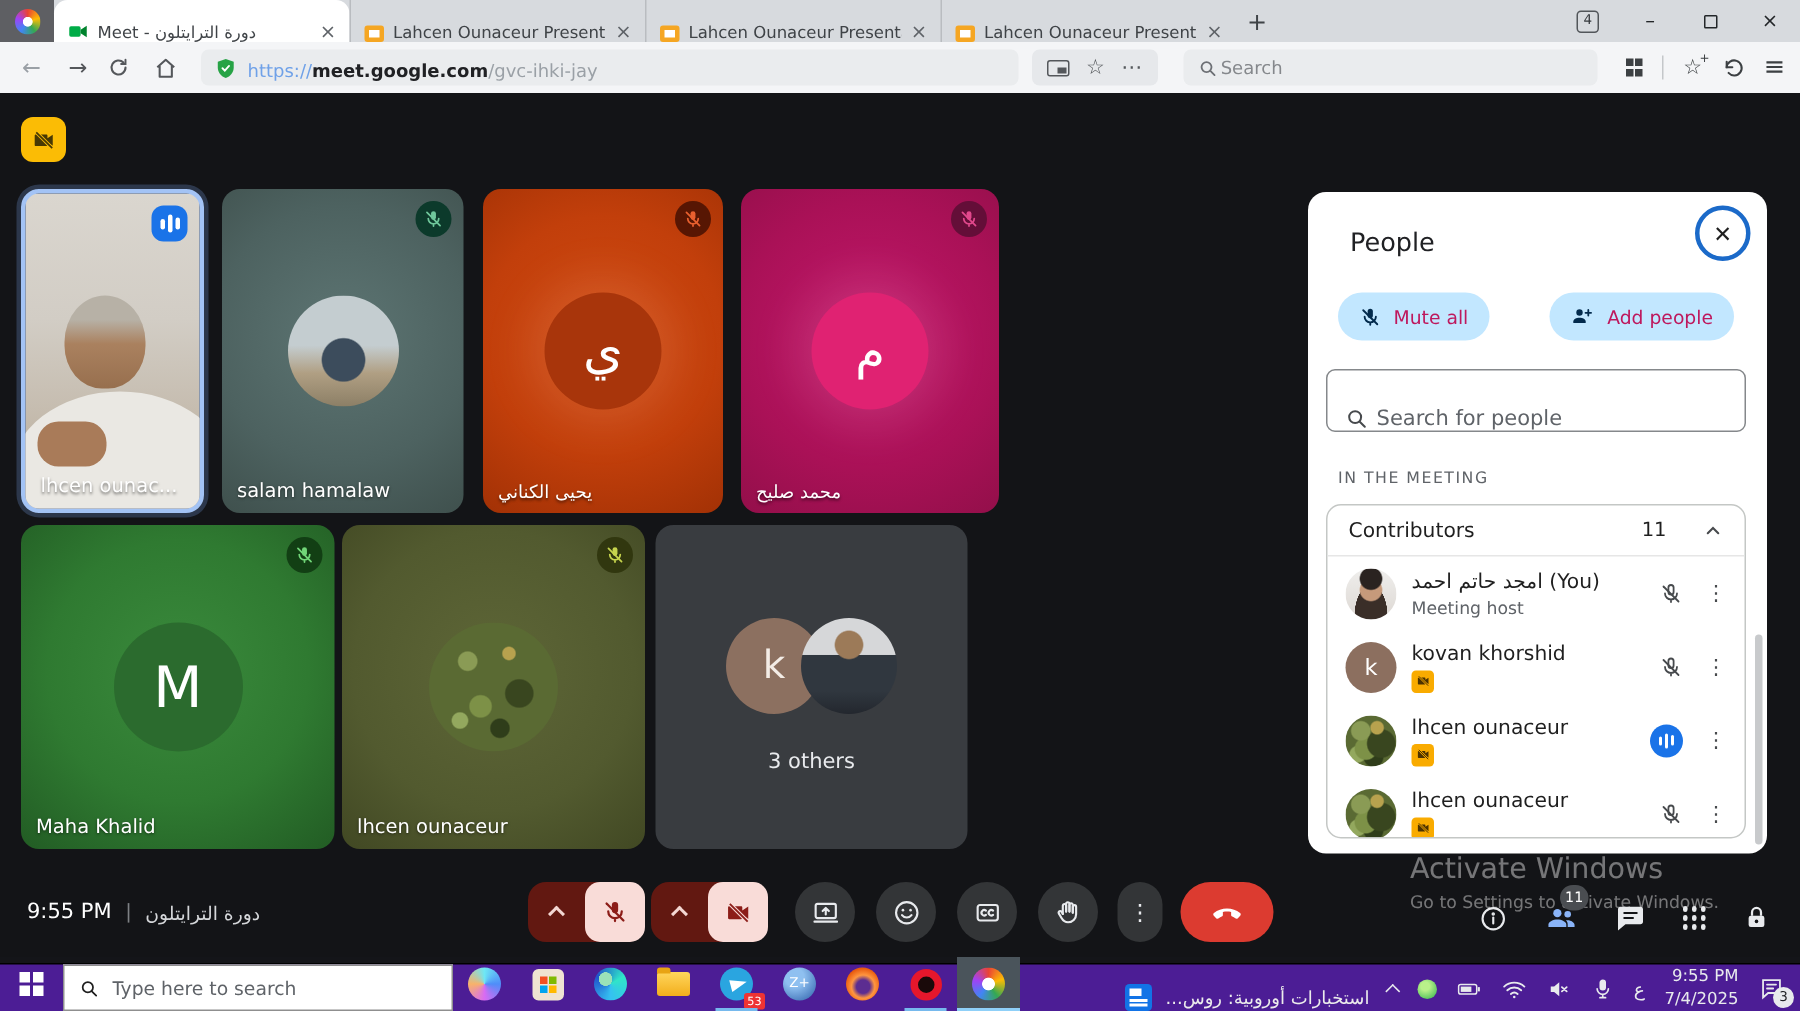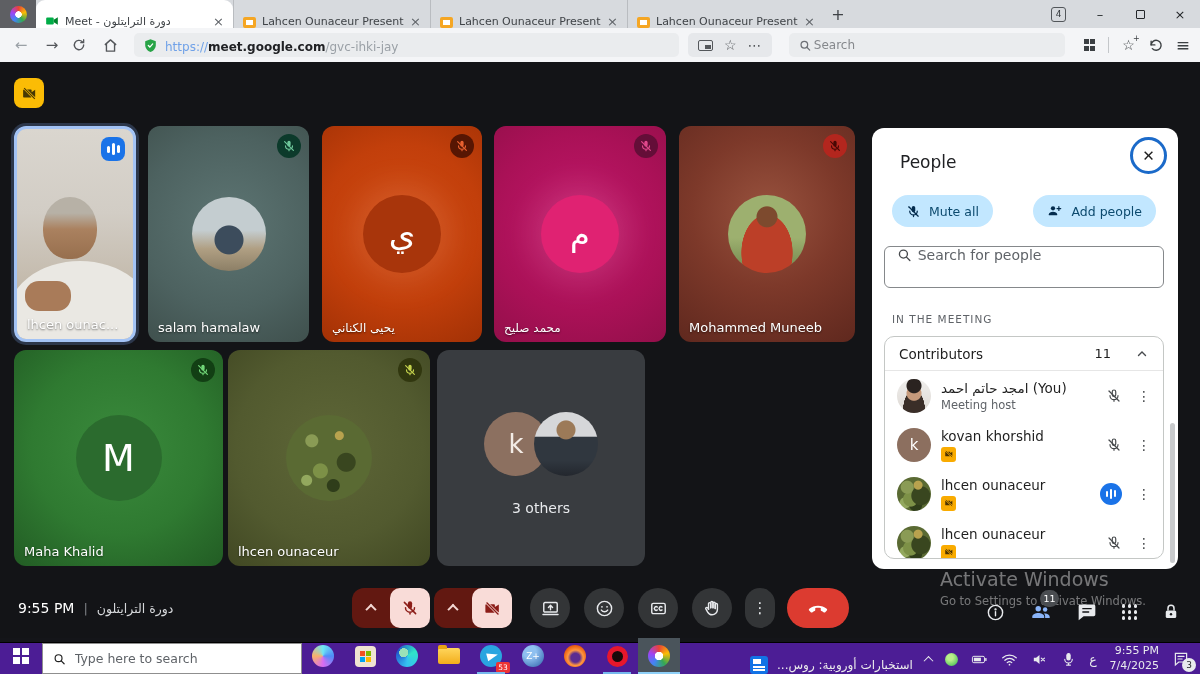--- a/index.html
+++ b/index.html
@@ -90,22 +90,22 @@
   .mb-t5{background:#b3261e;color:#470804}
   .mb-t6{background:#123f14;color:#71d678}
   .mb-t7{background:#31370f;color:#c6d44d}
   .mb-t9{background:#6e180d;color:#f06048}
 
   
   .panel{position:absolute;left:872px;top:66px;width:306px;height:441px;background:#fff;border-radius:12px;color:#202124}
   .p-title{position:absolute;left:28px;top:24px;font-size:17px}
   .p-close{position:absolute;top:9px;right:11px;width:37px;height:37px;border-radius:50%;border:3px solid #1b6ac9;display:flex;align-items:center;justify-content:center;font-size:15px;color:#1f1f1f;background:#fff}
   .p-actions{position:absolute;left:20px;top:67px;right:22px;display:flex;justify-content:space-between}
-  .pill{height:32px;border-radius:16px;background:#c2e7ff;color:#0c4a6e;display:flex;align-items:center;gap:8px;padding:0 14px;font-size:12.5px}
-  .p-search{position:absolute;left:12px;right:14px;top:118px;height:42px;border:1px solid #85888b;border-radius:6px;display:flex;align-items:flex-start;gap:6px;padding:0 12px;color:#474a4d}
+  .pill{height:32px;border-radius:16px;background:#c2e7ff;color:#be185d;display:flex;align-items:center;gap:8px;padding:0 14px;font-size:12.5px}
+  .p-search{position:absolute;left:12px;right:14px;top:118px;height:42px;border:1px solid #85888b;border-radius:6px;display:flex;align-items:flex-end;gap:6px;padding:0 12px;color:#474a4d}
   .p-search input{font-size:14px;color:#202124}
   .p-search input::placeholder{color:#5f6368}
   .p-label{position:absolute;left:20px;top:185px;font-size:10.5px;letter-spacing:1px;color:#5f6368}
   .p-card{position:absolute;left:12px;right:14px;top:208px;bottom:10px;border:1px solid #c4c7c5;border-radius:10px;overflow:hidden}
   .p-card-h{height:34px;display:flex;align-items:center;padding:0 14px;gap:8px;border-bottom:1px solid #e6e6e6}
   .p-card-h .gname{flex:1;font-size:13.5px;color:#1f1f1f}
   .p-card-h .gcount{font-size:13px;color:#1f1f1f;margin-right:16px}
   .prow{height:49px;display:flex;align-items:center;padding:0 12px;gap:10px}
   .pavatar{width:34px;height:34px;border-radius:50%;flex:0 0 auto;display:flex;align-items:center;justify-content:center}
   .pa-photo{background:radial-gradient(circle at 50% 20%,#2a2320 0 7px,transparent 8px),radial-gradient(circle at 50% 42%,#c69a7b 0 7px,transparent 8px),radial-gradient(ellipse at 50% 92%,#3a2e28 0 45%,transparent 46%),linear-gradient(180deg,#efeeec,#ddd8d3)}
@@ -326,31 +326,20 @@
       <div class="avatar">م</div>
       <div class="mbadge mb-t4">
           <svg width="14" height="14" viewBox="0 0 24 24" fill="none" stroke="currentColor" stroke-width="2" stroke-linecap="round">
             <rect x="9.2" y="3" width="5.6" height="10" rx="2.8" fill="currentColor" stroke="none"></rect>
             <path d="M6 11.5a6 6 0 0 0 12 0M12 17.5V20"></path>
             <line x1="4.5" y1="4.5" x2="19.5" y2="19.5"></line>
           </svg>
         </div>
       <div class="tname ar">محمد صليح</div>
     </div>
-    <div class="tile t5">
-      <div class="avatar"></div>
-      <div class="mbadge mb-t5">
-          <svg width="14" height="14" viewBox="0 0 24 24" fill="none" stroke="currentColor" stroke-width="2" stroke-linecap="round">
-            <rect x="9.2" y="3" width="5.6" height="10" rx="2.8" fill="currentColor" stroke="none"></rect>
-            <path d="M6 11.5a6 6 0 0 0 12 0M12 17.5V20"></path>
-            <line x1="4.5" y1="4.5" x2="19.5" y2="19.5"></line>
-          </svg>
-        </div>
-      <div class="tname">Mohammed Muneeb</div>
-    </div>
 
     <div class="tile t6">
       <div class="avatar">M</div>
       <div class="mbadge mb-t6">
           <svg width="14" height="14" viewBox="0 0 24 24" fill="none" stroke="currentColor" stroke-width="2" stroke-linecap="round">
             <rect x="9.2" y="3" width="5.6" height="10" rx="2.8" fill="currentColor" stroke="none"></rect>
             <path d="M6 11.5a6 6 0 0 0 12 0M12 17.5V20"></path>
             <line x1="4.5" y1="4.5" x2="19.5" y2="19.5"></line>
           </svg>
         </div>

